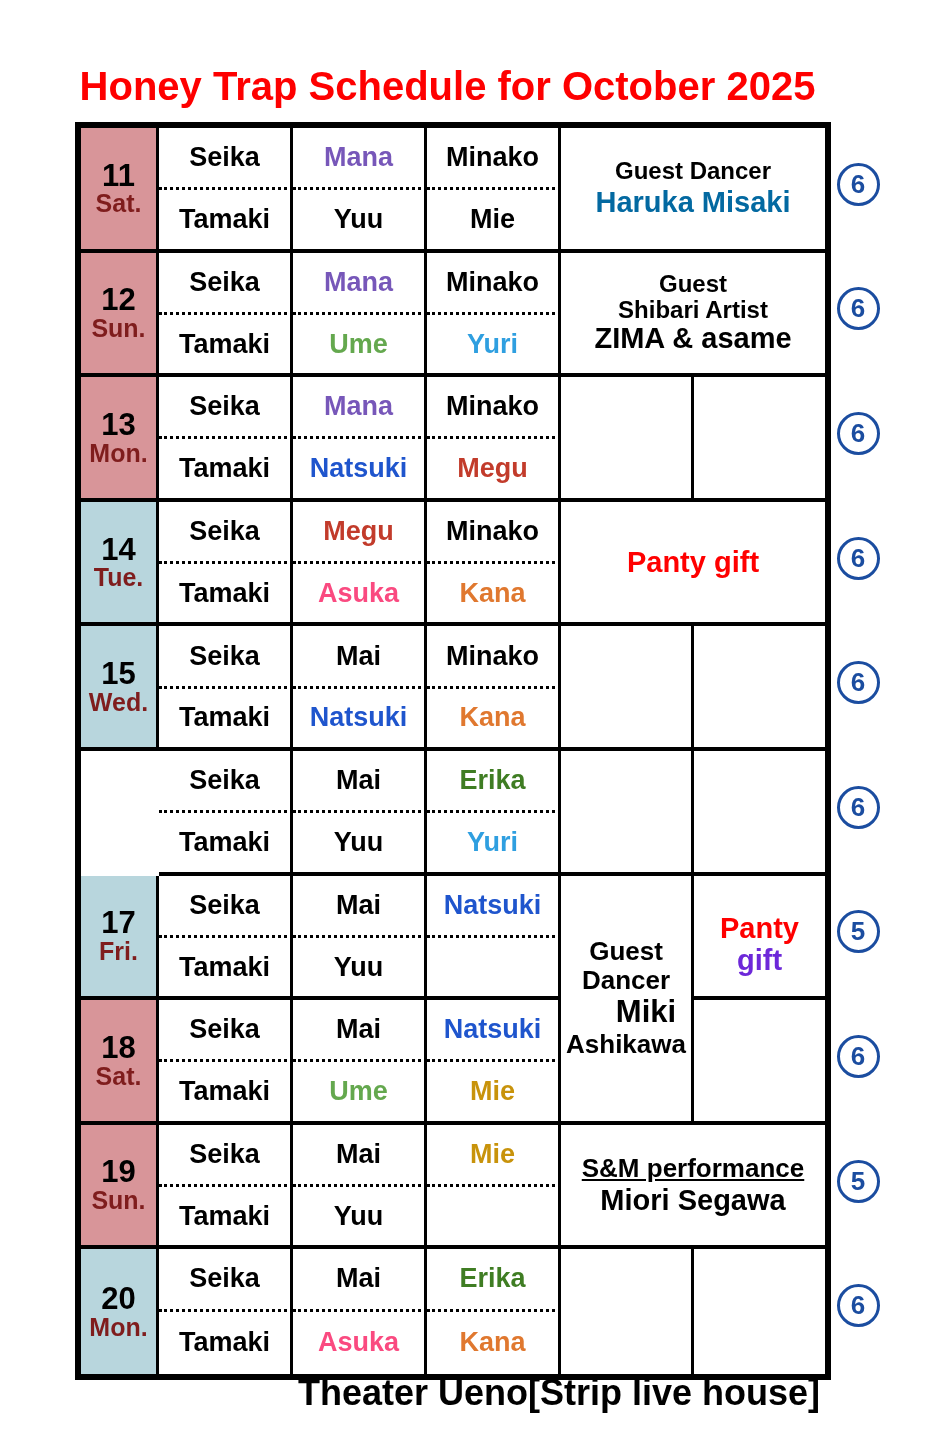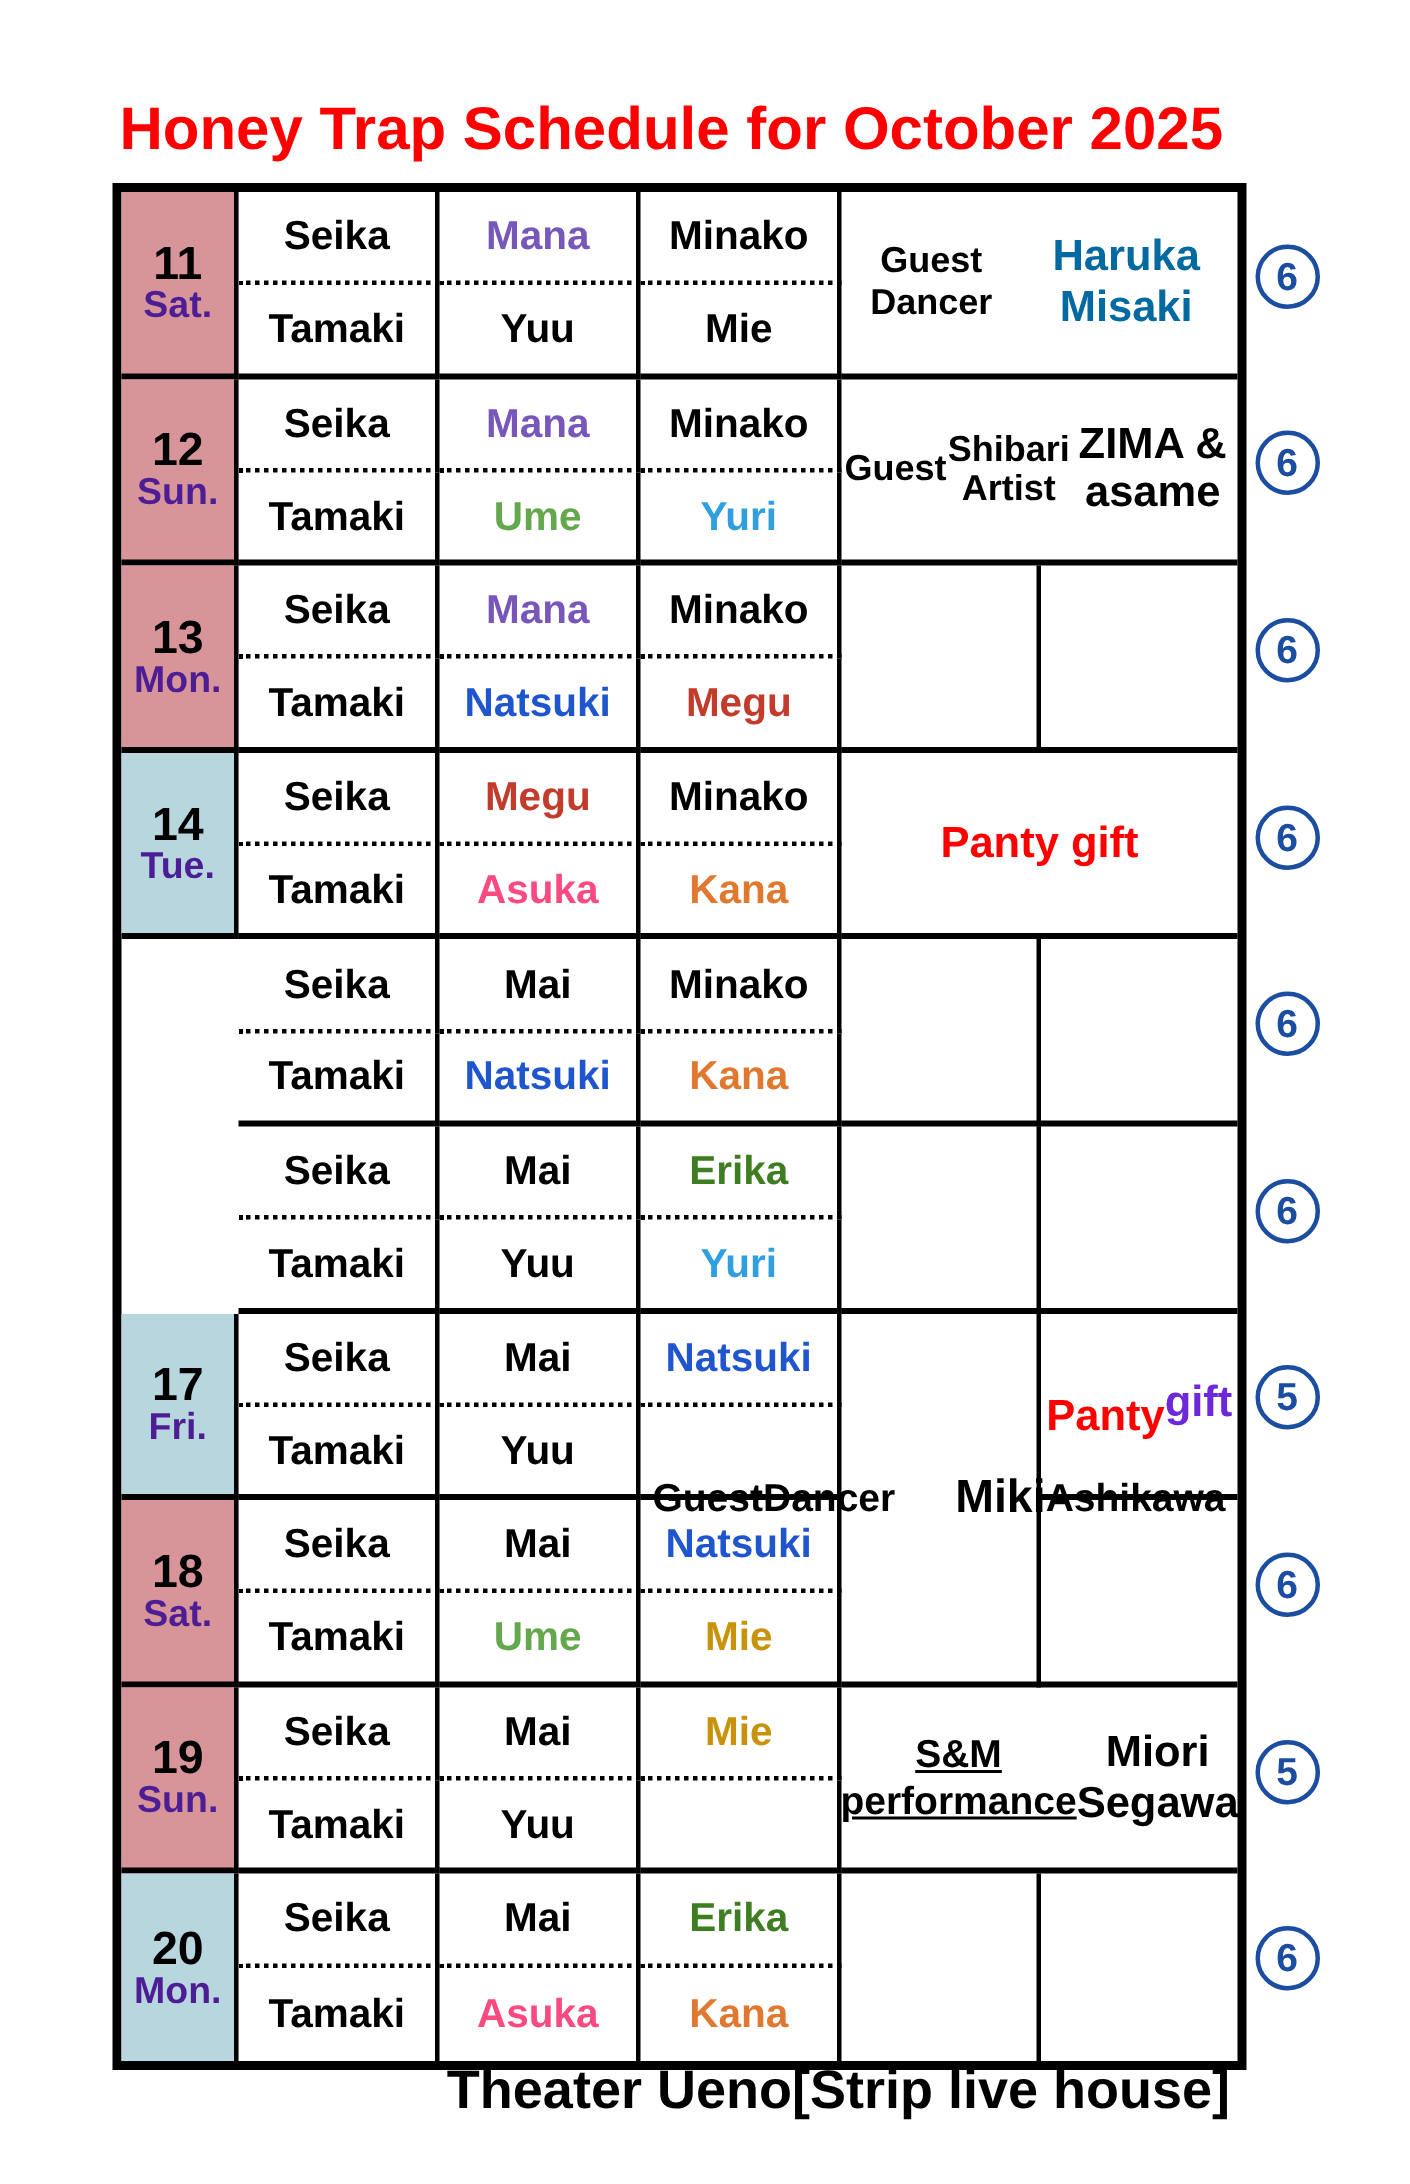--- a/index.html
+++ b/index.html
@@ -17,23 +17,23 @@
     grid-template-columns:78px 134px 134px 134px 133px 131px;
     grid-template-rows:repeat(20,62.3px);
     background:#fff;
   }
   .cell{box-sizing:border-box;display:flex;align-items:center;justify-content:center;}
   .br{border-right:3px solid #000;}
   .bb{border-bottom:4px solid #000;}
   .bdot{border-bottom:3px dotted #000;}
   .date{flex-direction:column;line-height:1.02;}
   .date .num{font-size:31px;font-weight:bold;color:#000;}
-  .date .dow{font-size:25px;font-weight:bold;color:#4c1d95;}
+  .date .dow{font-size:25px;font-weight:bold;color:#7f1d1d;}
   .nm{font-size:27px;font-weight:bold;}
-  .guest{line-height:1.18;text-align:center;padding:2px;}
+  .guest{flex-direction:column;line-height:1.18;text-align:center;padding:2px;}
   .g-sm{font-size:24px;font-weight:bold;}
   .g-md{font-size:26px;font-weight:bold;}
   .g-lg{font-size:29px;font-weight:bold;}
   .g-xl{font-size:31px;font-weight:bold;margin-left:40px;}
   #badges{
     position:absolute;left:836px;top:122px;width:44px;height:1246px;
     display:flex;flex-direction:column;justify-content:space-around;align-items:center;
   }
   .badge{
     width:37px;height:37px;border:3px solid #1b4da0;border-radius:50%;
@@ -105,20 +105,24 @@
     <div class="cell nm br bdot" style="grid-area: 7 / 2 / 8 / 3; color: rgb(0, 0, 0);">Seika</div>
     <div class="cell nm br bdot" style="grid-area: 7 / 3 / 8 / 4; color: rgb(194, 59, 43);">Megu</div>
     <div class="cell nm br bdot" style="grid-area: 7 / 4 / 8 / 5; color: rgb(0, 0, 0);">Minako</div>
     <div class="cell nm br bb" style="grid-area: 8 / 2 / 9 / 3; color: rgb(0, 0, 0);">Tamaki</div>
     <div class="cell nm br bb" style="grid-area: 8 / 3 / 9 / 4; color: rgb(250, 74, 128);">Asuka</div>
     <div class="cell nm br bb" style="grid-area: 8 / 4 / 9 / 5; color: rgb(224, 120, 47);">Kana</div>
     <div class="cell guest bb" style="grid-area:7/5/9/7">
       <span class="g-lg" style="color: rgb(255, 0, 0);">Panty gift</span>
     </div>
 
+    <div class="cell date br bb" style="grid-area: 9 / 1 / 11 / 2; background: rgb(184, 214, 221);">
+      <div class="num">15</div>
+      <div class="dow">Wed.</div>
+    </div>
     <div class="cell nm br bdot" style="grid-area: 9 / 2 / 10 / 3; color: rgb(0, 0, 0);">Seika</div>
     <div class="cell nm br bdot" style="grid-area: 9 / 3 / 10 / 4; color: rgb(0, 0, 0);">Mai</div>
     <div class="cell nm br bdot" style="grid-area: 9 / 4 / 10 / 5; color: rgb(0, 0, 0);">Minako</div>
     <div class="cell nm br bb" style="grid-area: 10 / 2 / 11 / 3; color: rgb(0, 0, 0);">Tamaki</div>
     <div class="cell nm br bb" style="grid-area: 10 / 3 / 11 / 4; color: rgb(31, 85, 205);">Natsuki</div>
     <div class="cell nm br bb" style="grid-area: 10 / 4 / 11 / 5; color: rgb(224, 120, 47);">Kana</div>
     <div class="cell br bb" style="grid-area:9/5/11/6"></div>
     <div class="cell bb" style="grid-area:9/6/11/7"></div>
 
     <div class="cell nm br bdot" style="grid-area: 11 / 2 / 12 / 3; color: rgb(0, 0, 0);">Seika</div>

